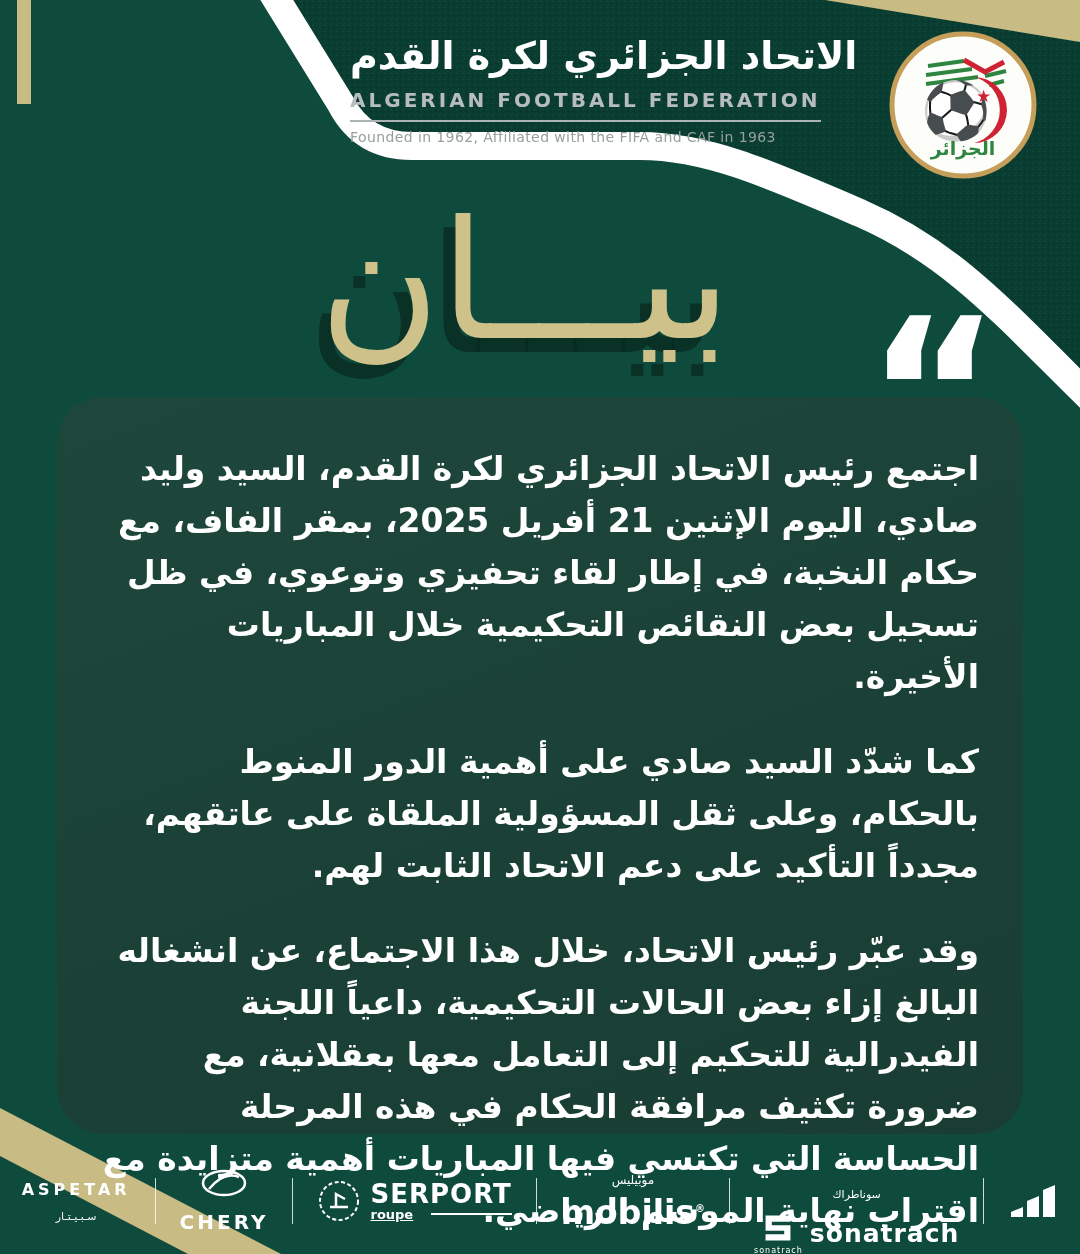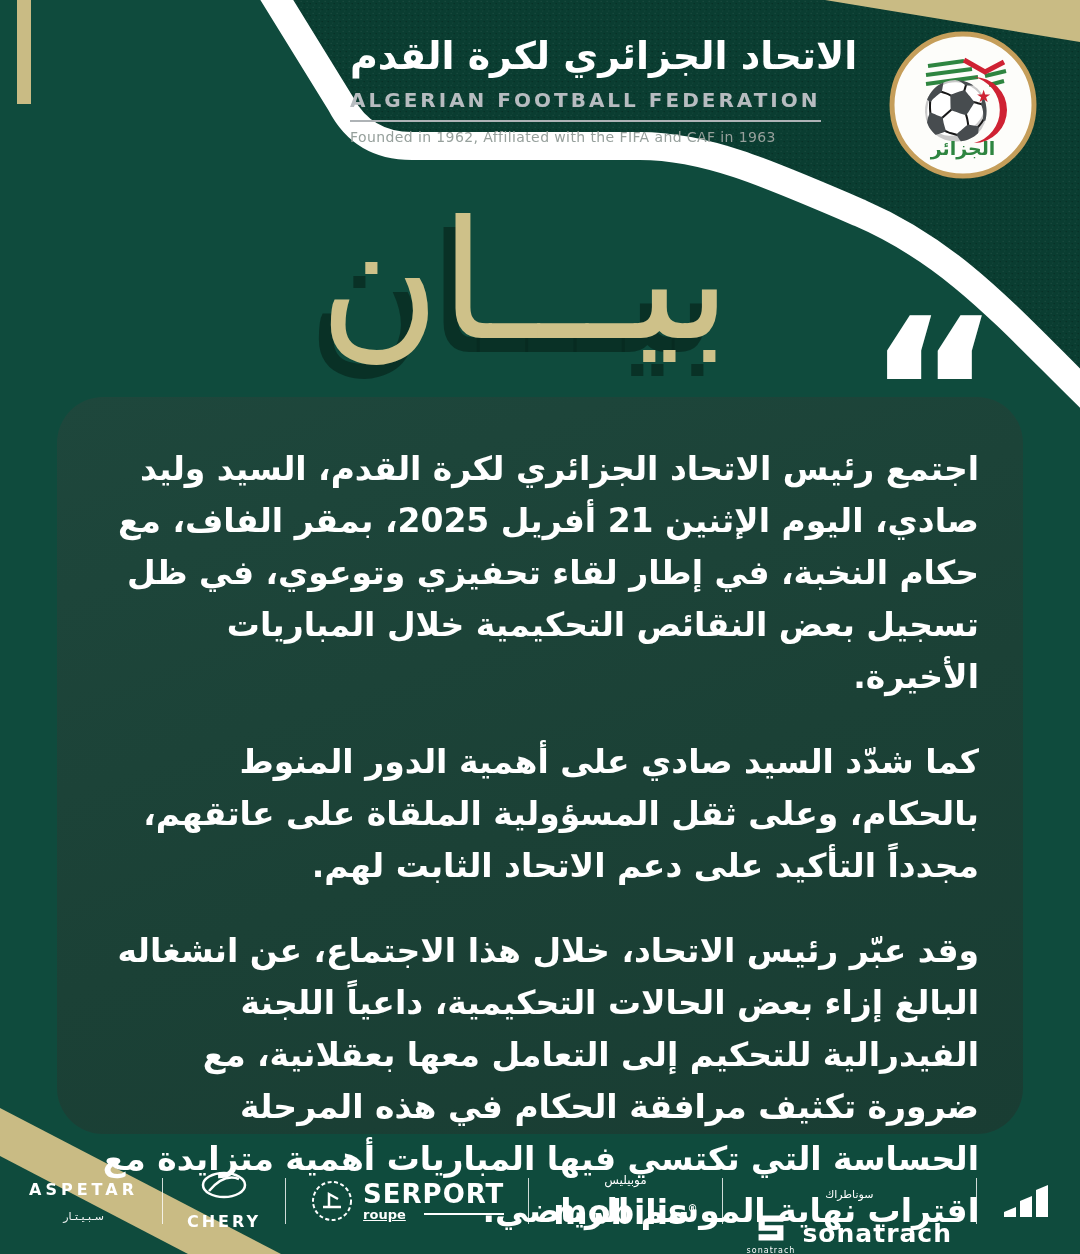--- a/index.html
+++ b/index.html
@@ -33,21 +33,21 @@
     font-weight:bold;font-size:33px;line-height:52px;}
   .panel-text p{margin:0 0 33px 0;}
   
   .footer{left:0;right:0;top:1162px;height:78px;display:flex;align-items:center;
     justify-content:center;gap:24px;z-index:5;color:#fff;}
   .sep{width:1px;height:46px;background:rgba(255,255,255,.8);}
   .sponsor{display:flex;align-items:center;gap:9px;}
   .col{display:flex;flex-direction:column;align-items:center;}
   .aspetar-name{font-size:16px;font-weight:bold;letter-spacing:4px;}
   .aspetar-ar{font-size:11px;margin-top:2px;opacity:.95;direction:rtl;}
-  .chery-name{font-size:16px;font-weight:bold;letter-spacing:3px;margin-top:4px;}
+  .chery-name{font-size:20px;font-weight:bold;letter-spacing:3px;margin-top:4px;}
   .serport-name{font-size:26px;font-weight:bold;letter-spacing:1px;line-height:1;}
   .serport-sub{display:flex;align-items:center;gap:18px;width:100%;text-decoration:underline;}
   .serport-sub span{font-size:13px;font-weight:bold;}
   .serport-line{flex:1;height:2px;background:#fff;}
   .mobilis-ar{font-size:12px;direction:rtl;}
   .mobilis-name{font-size:33px;font-weight:900;letter-spacing:0;line-height:1;}
   .mobilis-name sup{font-size:10px;}
   .sonatrach-ar{font-size:11px;direction:rtl;margin-bottom:2px;margin-top:40px;}
   .sonatrach-name{font-size:25px;font-weight:bold;letter-spacing:1px;}
   .sonatrach-sub{font-size:8px;letter-spacing:1px;margin-top:2px;}

